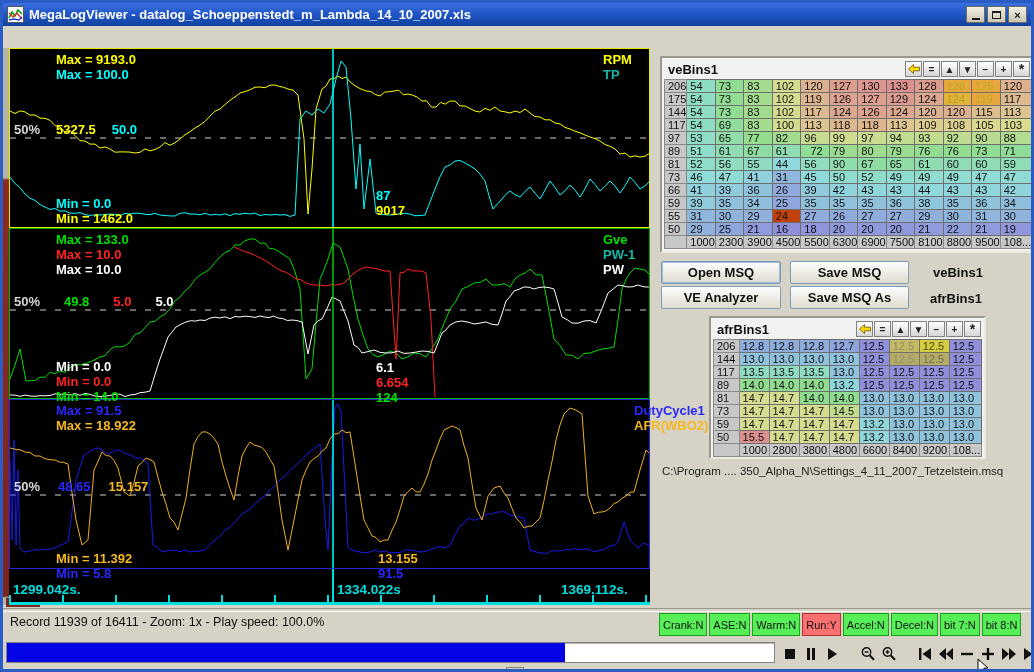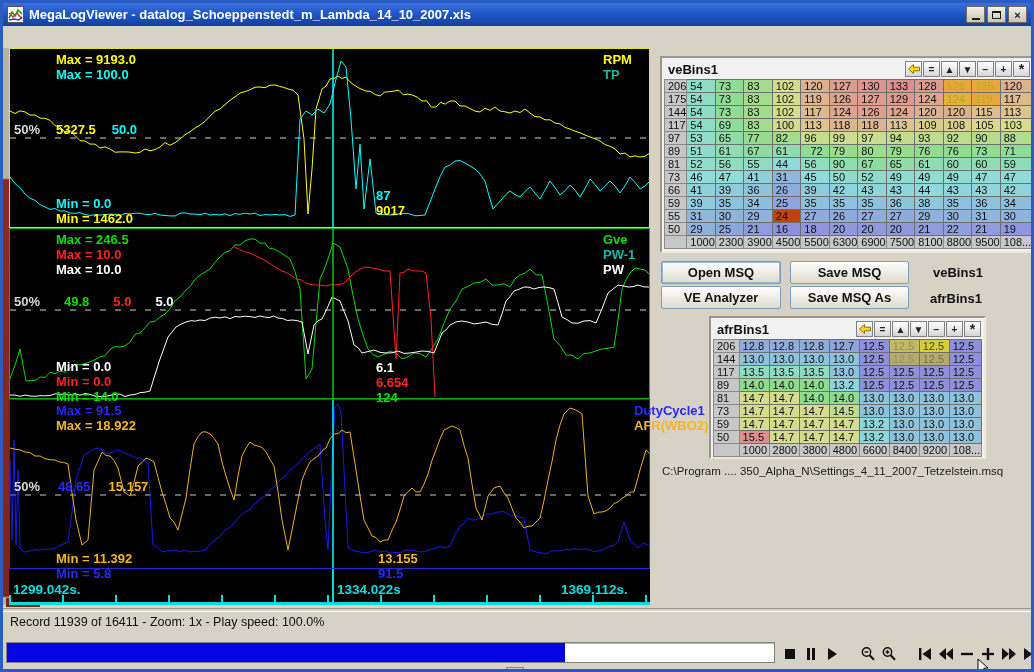--- a/index.html
+++ b/index.html
@@ -127,21 +127,21 @@
         </div>
       </div>
     <div class="chart" id="chart-mid">
         <svg width="639" height="169" viewBox="0 0 639 169">
           <line x1="0" y1="81" x2="639" y2="81" stroke="#cfcfcf" stroke-width="1" stroke-dasharray="6 9"></line>
           <polyline points="0.0,150.0 5.0,136.1 10.0,120.0 16.0,152.0 20.7,151.6 25.3,151.3 30.0,148.0 35.0,148.4 40.0,143.3 45.0,144.6 50.0,142.0 55.0,143.4 60.0,138.9 65.0,135.2 70.0,136.0 75.0,134.6 80.0,132.8 85.0,130.7 90.0,128.0 95.0,126.7 100.0,120.6 105.0,117.6 110.0,118.0 115.0,116.8 120.0,113.1 125.0,105.4 130.0,104.0 135.0,98.7 140.0,93.1 145.0,92.3 150.0,88.0 155.0,85.1 160.0,79.8 165.0,71.8 170.0,68.0 175.0,62.1 180.0,57.5 185.0,50.4 190.0,46.0 195.0,43.2 200.0,39.9 205.0,33.4 210.0,28.0 215.0,23.5 220.0,21.5 225.0,16.0 230.0,16.0 235.0,11.8 240.0,10.0 245.0,10.0 250.0,14.2 255.0,14.0 259.3,19.6 263.7,19.8 268.0,22.0 274.0,25.9 280.0,30.0 285.0,42.7 290.0,60.0 296.0,150.0 302.0,140.0 306.0,94.3 310.0,50.0 314.0,40.9 318.0,30.0 323.0,14.0 330.0,18.0 334.0,28.9 338.0,40.0 343.0,66.5 348.0,90.0 353.0,105.9 358.0,120.0 363.0,125.7 368.0,128.0 374.0,125.4 380.0,122.0 386.0,124.2 392.0,130.0 398.0,127.8 404.0,124.0 410.0,124.7 416.0,128.0 422.0,119.5 428.0,110.0 434.0,94.3 440.0,80.0 446.0,72.0 452.0,60.0 458.0,57.5 464.0,54.0 470.0,53.4 476.0,50.0 482.0,55.9 488.0,56.0 494.0,54.7 500.0,58.0 505.0,49.9 510.0,46.0 515.0,44.1 520.0,40.0 526.0,45.8 532.0,46.0 538.0,76.7 544.0,110.0 550.0,116.5 556.0,126.0 562.0,126.3 568.0,130.0 574.0,124.5 580.0,124.0 586.0,121.9 592.0,120.0 598.0,119.3 604.0,118.0 608.0,90.9 612.0,60.0 616.0,50.6 620.0,44.0 625.0,39.0 630.0,40.0 635.0,41.1 640,46" fill="none" stroke="#00dd00" stroke-width="1"></polyline>
           <polyline points="224.0,18.0 229.3,20.3 234.7,22.7 240.0,24.0 245.3,26.6 250.7,29.2 256.0,32.0 261.3,35.5 266.7,39.2 272.0,42.0 276.7,43.6 281.3,46.7 286.0,50.0 291.0,50.8 296.0,54.0 301.0,55.7 306.0,56.0 311.0,56.2 316.0,57.0 321.0,55.7 326.0,56.0 330.0,55.3 334.0,54.0 339.0,49.0 344.0,44.0 350.0,40.2 356.0,38.0 362.0,38.9 368.0,40.0 374.0,42.0 380.0,42.0 386.0,130.0 390.0,44.0 394.0,43.2 398.0,40.0 403.0,41.9 408.0,42.0 412.0,42.1 416.0,44.0 421.0,90.0 425,168" fill="none" stroke="#ff2222" stroke-width="1"></polyline>
           <polyline points="0.0,166.0 5.0,166.1 10.0,167.3 15.0,166.1 20.0,167.0 25.0,167.3 30.0,166.7 35.0,166.8 40.0,166.5 45.0,164.8 50.0,165.4 55.0,164.8 60.0,166.0 65.0,164.6 70.0,166.3 75.0,164.5 80.0,165.4 85.0,167.1 90.0,167.5 95.0,167.4 100.0,166.4 105.0,165.4 110.0,165.1 115.0,167.5 120.0,166.0 125.0,165.5 130.0,163.7 135.0,163.2 140.0,162.0 145.0,145.6 150.0,130.0 154.0,119.2 158.0,108.0 162.0,103.1 166.0,98.0 171.0,95.2 176.0,93.0 180.7,91.7 185.3,92.1 190.0,91.0 195.0,91.5 200.0,89.1 205.0,88.2 210.0,89.0 215.0,87.8 220.0,89.7 225.0,87.5 230.0,88.0 235.0,87.2 240.0,87.6 245.0,88.4 250.0,87.0 254.5,88.0 259.0,88.6 263.5,87.0 268.0,89.0 272.7,89.5 277.3,91.5 282.0,91.0 287.0,91.6 292.0,93.0 298.0,125.0 304.0,96.0 308.0,91.8 312.0,90.0 317.0,79.6 322.0,68.0 326.0,70.0 330.0,72.0 334.0,82.2 338.0,92.0 344.0,116.0 348.0,118.6 352.0,124.0 358.0,122.6 364.0,121.0 370.0,123.3 376.0,124.0 382.0,123.8 388.0,122.0 394.0,124.4 400.0,124.0 406.0,123.1 412.0,122.0 418.0,122.4 424.0,124.0 428.0,114.1 432.0,104.0 436.0,100.9 440.0,96.0 446.0,92.9 452.0,92.0 458.0,93.1 464.0,95.0 470.0,94.1 476.0,93.0 482.0,95.3 488.0,96.0 492.0,84.8 496.0,72.0 500.0,67.7 504.0,62.0 509.0,60.3 514.0,58.0 519.0,58.2 524.0,60.0 529.0,58.5 534.0,58.0 539.0,58.6 544.0,60.0 548.0,73.7 552.0,88.0 557.0,90.6 562.0,94.0 568.0,94.2 574.0,92.0 580.0,91.6 586.0,94.0 592.0,79.7 598.0,64.0 603.0,60.1 608.0,56.0 613.0,56.9 618.0,58.0 623.0,57.7 628.0,56.0 634.0,57.9 640,58" fill="none" stroke="#ffffff" stroke-width="1"></polyline>
           <line x1="323" y1="0" x2="323" y2="169" stroke="#00cc00" stroke-width="1.5"></line>
         </svg>
-        <div class="cl" style="left: 6px; top: 3px;"><div style="color: rgb(0, 224, 0);">Max = 246.5</div><div style="color: rgb(255, 34, 34);">Max = 10.0</div><div style="color: rgb(255, 255, 255);">Max = 10.0</div></div>
+        <div class="cl" style="left: 6px; top: 3px;"><div style="color: rgb(0, 224, 0);">Max = 133.0</div><div style="color: rgb(255, 34, 34);">Max = 10.0</div><div style="color: rgb(255, 255, 255);">Max = 10.0</div></div>
         <div class="cl" style="left: 553px; top: 3px;"><div style="color: rgb(0, 224, 0);">Gve</div><div style="color: #14b8a6;">PW-1</div><div style="color: rgb(255, 255, 255);">PW</div></div>
         <div class="cl" style="left: 6px; top: 130px;"><div style="color: rgb(255, 255, 255);">Min = 0.0</div><div style="color: rgb(255, 34, 34);">Min = 0.0</div><div style="color: rgb(0, 224, 0);">Min = 14.0</div></div>
         <div class="cl" style="left: 326px; top: 131px;"><div style="color: rgb(255, 255, 255);">6.1</div><div style="color: rgb(255, 34, 34);">6.654</div><div style="color: rgb(0, 224, 0);">124</div></div>
         <div class="mid-row" style="left: 4px; top: 65px; gap: 24px;">
           <span style="color: rgb(216, 216, 216);">50%</span>
           <span style="color: rgb(0, 224, 0);">49.8</span>
           <span style="color: rgb(255, 34, 34);">5.0</span>
           <span style="color: rgb(255, 255, 255);">5.0</span>
         </div>
       </div>
@@ -531,20 +531,30 @@
             </tr>
           </tbody>
         </table>
       </div>
   </div>
 
   <div class="msq-path">C:\Program .... 350_Alpha_N\Settings_4_11_2007_Tetzelstein.msq</div>
 
   <div class="bottom-divider"></div>
   <div class="status-text">Record 11939 of 16411 - Zoom: 1x - Play speed: 100.0%</div>
+  <div class="indicators" id="indicators">
+      <div class="ind">Crank:N</div>
+      <div class="ind">ASE:N</div>
+      <div class="ind">Warm:N</div>
+      <div class="ind red">Run:Y</div>
+      <div class="ind">Accel:N</div>
+      <div class="ind">Decel:N</div>
+      <div class="ind">bit 7:N</div>
+      <div class="ind">bit 8:N</div>
+    </div>
 
   <div class="progress">
     <div class="progress-fill" id="progress-fill" style="width: 72.75%;"></div>
   </div>
   <div class="transport" id="transport">
       <div class="tr-btn">
         <svg width="16" height="16" viewBox="0 0 16 16">
           <rect x="3" y="3" width="10" height="10" fill="#111"></rect>
         </svg>
       </div>

